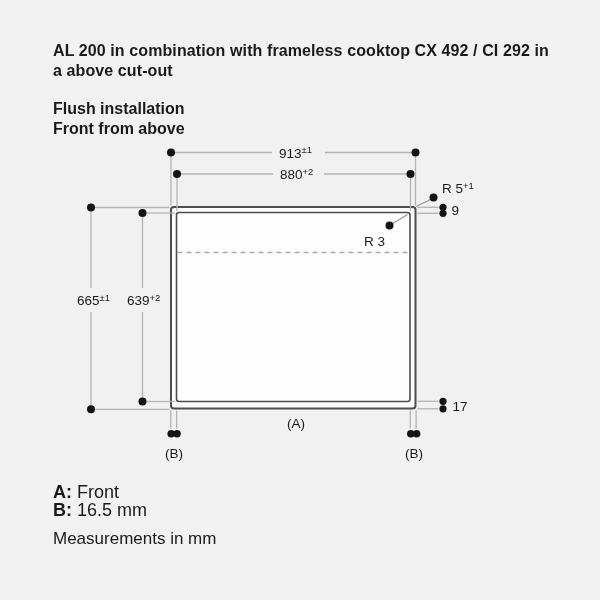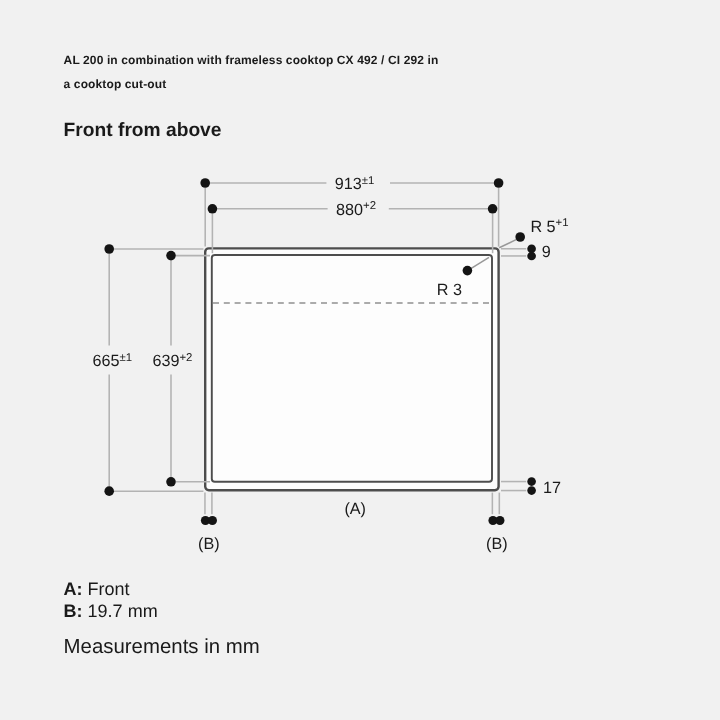--- a/index.html
+++ b/index.html
@@ -7,55 +7,56 @@
     width:600px;height:600px;
     background:#f1f1f1;
     font-family:"Liberation Sans", sans-serif;
     color:#1a1a1a;
     position:relative;
     overflow:hidden;
   }
   .stage{position:absolute;inset:0;width:600px;height:600px;}
   .header{
     position:absolute;left:53px;top:41px;
-    font-size:10px;font-weight:bold;line-height:20px;
+    font-size:16px;font-weight:bold;line-height:20px;
     letter-spacing:0.1px;
   }
   .subtitle{
     position:absolute;left:53px;top:99px;
     font-size:16px;font-weight:bold;line-height:20px;
   }
   svg.drawing{position:absolute;left:0;top:0;}
   svg text{
     font-family:"Liberation Sans", sans-serif;
     font-size:13.5px;
     fill:#1a1a1a;
   }
   svg .sup{font-size:9.5px;}
   .legend{
     position:absolute;left:53px;top:483px;
-    font-size:15px;line-height:18px;
+    font-size:18px;line-height:18px;
   }
   .legend b{font-weight:bold;}
   .note{
     position:absolute;left:53px;top:529px;
     font-size:17px;
   }
 </style>
 </head>
 <body>
 
 <div class="stage">
 
   <div class="header">
     <div>AL 200 in combination with frameless cooktop CX 492 / CI 292 in</div>
-    <div>a cooktop cut-out</div>
+    <div>a above cut-out</div>
   </div>
 
   <div class="subtitle">
+    <div>Flush installation</div>
     <div>Front from above</div>
   </div>
 
   <svg class="drawing" width="600" height="600" viewBox="0 0 600 600">
 
     <rect x="171" y="207" width="244.5" height="201.5" rx="3" fill="#fdfdfd" stroke="#4d4d4d" stroke-width="2"></rect>
 
     <rect x="176.5" y="212.5" width="233.5" height="189" rx="2.5" fill="none" stroke="#4d4d4d" stroke-width="1.6"></rect>
 
     <line x1="177.5" y1="252.5" x2="409.5" y2="252.5" stroke="#ababab" stroke-width="1.6" stroke-dasharray="5 4"></line>
@@ -138,18 +139,18 @@
       <line x1="410.3" y1="410.5" x2="410.3" y2="428.5"></line>
       <line x1="416.1" y1="410.5" x2="416.1" y2="428.5"></line>
     </g>
     <circle cx="410.8" cy="433.8" r="3.8" fill="#141414"></circle>
     <circle cx="416.6" cy="433.8" r="3.8" fill="#141414"></circle>
     <text x="414" y="457.5" text-anchor="middle">(B)</text>
   </svg>
 
   <div class="legend">
     <div><b>A:</b> <span>Front</span></div>
-    <div><b>B:</b> <span>19.7 mm</span></div>
+    <div><b>B:</b> <span>16.5 mm</span></div>
   </div>
 
   <div class="note">Measurements in mm</div>
 
 </div>
 
 </body></html>

